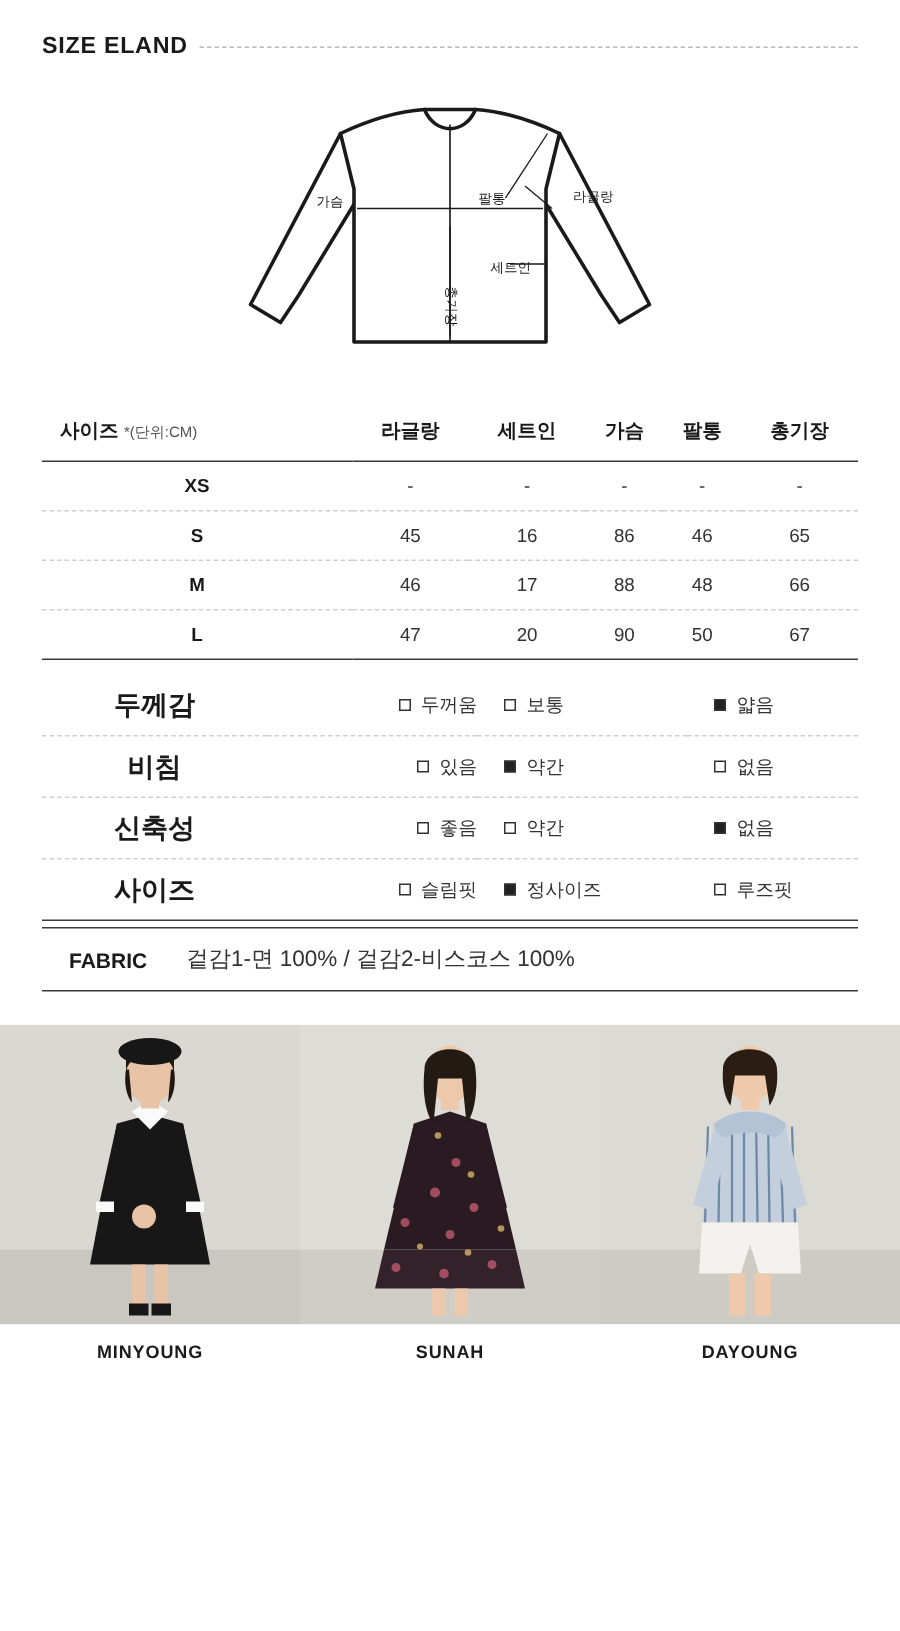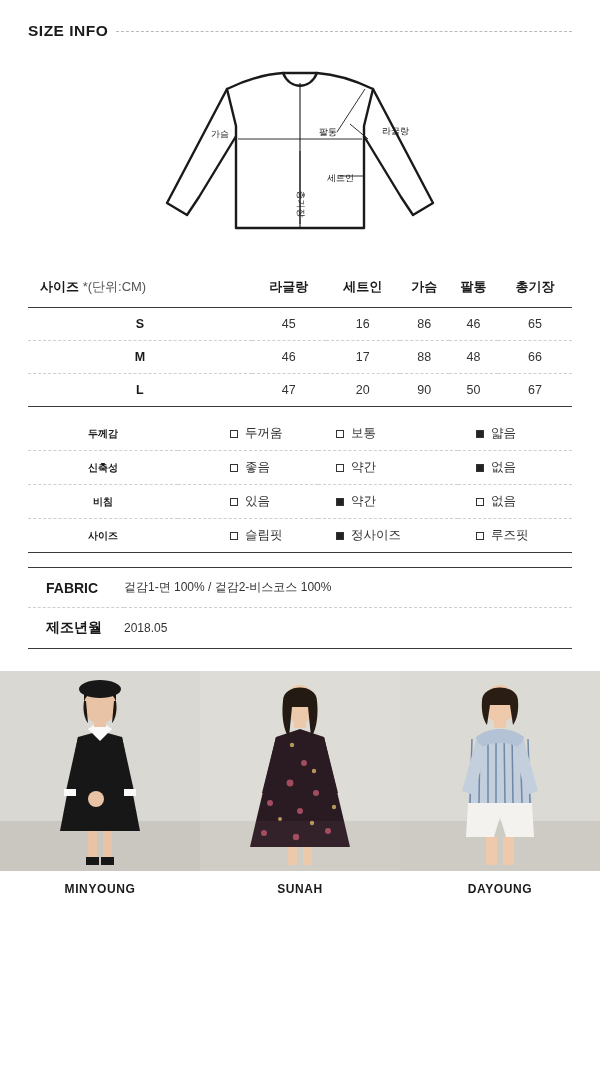--- a/index.html
+++ b/index.html
@@ -57,21 +57,21 @@
   .size-table thead th {
     font-size: 13px;
     font-weight: bold;
     padding: 11px 0 11px 0;
     border-bottom: 1px solid #3a3a3a;
     color: #1a1a1a;
     text-align: center;
   }
   .size-table thead th.lbl { text-align: left; padding-left: 12px; }
   .size-table thead th .unit {
-    font-size: 13px;
+    font-size: 10px;
     font-weight: normal;
     color: #555;
     letter-spacing: 0;
   }
   .size-table tbody td {
     padding: 9px 0;
     text-align: center;
     border-bottom: 1px dashed #cfcfcf;
     color: #333;
     font-size: 12.5px;
@@ -89,58 +89,58 @@
   .pinfo td {
     padding: 8px 0;
     border-bottom: 1px dashed #cfcfcf;
     vertical-align: middle;
   }
   .pinfo tr:last-child td { border-bottom: 1px solid #3a3a3a; }
   .pinfo td.label {
     width: 150px;
     text-align: center;
     font-weight: bold;
-    font-size: 10px;
+    font-size: 18px;
     color: #1a1a1a;
   }
   .opt { display: inline-flex; align-items: center; gap: 7px; }
   .box {
     display: inline-block;
     width: 8px; height: 8px;
     border: 1px solid #333;
     background: #fff;
   }
   .box.on { background: #222; }
   .opt-label { font-size: 12.5px; color: #333; }
-  .pinfo td.c1 { width: 140px; padding-left: 52px; }
+  .pinfo td.c1 { width: 140px; padding-left: 52px; text-align: right; }
   .pinfo td.c2 { width: 140px; padding-left: 18px; text-decoration: underline; }
   .pinfo td.c3 { padding-left: 18px; }
 
   
   .fabric {
     width: 100%;
     border-collapse: collapse;
-    margin-top: 14px;
+    margin-top: 4px;
     font-size: 13px;
   }
   .fabric tr { }
   .fabric td {
     padding: 11px 0;
     border-bottom: 1px dashed #cfcfcf;
   }
   .fabric tr:first-child td { border-top: 1px solid #3a3a3a; }
   .fabric tr:last-child td { border-bottom: 1px solid #3a3a3a; }
   .fabric td.k {
     width: 96px;
     font-weight: bold;
     font-size: 14px;
     color: #1a1a1a;
     padding-left: 18px;
   }
-  .fabric td.v { color: #333; font-size: 12px; }
+  .fabric td.v { color: #333; font-size: 15px; }
 
   
   .models {
     display: flex;
     margin-top: 22px;
   }
   .model { width: 200px; text-align: center; }
   .ph {
     width: 200px; height: 200px;
     position: relative;
@@ -154,21 +154,21 @@
     color: #1a1a1a;
   }
 </style>
 </head>
 <body>
 
 <div class="page">
 
   <div class="inner">
     <div class="sec-head">
-      <span class="title">SIZE INFO</span>
+      <span class="title">SIZE ELAND</span>
       <span class="dash"></span>
     </div>
   </div>
 
   <div class="illus-wrap">
     <svg width="300" height="195" viewBox="0 0 300 195">
       <g fill="#ffffff" stroke="#1a1a1a" stroke-width="2.4" stroke-linejoin="round" stroke-linecap="round">
 
         <path d="M77,33 L27,128 L17,147 L37,159 L49,141 L91,72 Z"></path>
 
@@ -214,20 +214,28 @@
           </th>
           <th>라글랑</th>
           <th>세트인</th>
           <th>가슴</th>
           <th>팔통</th>
           <th>총기장</th>
         </tr>
       </thead>
       <tbody>
         <tr>
+          <td class="rowlabel">XS</td>
+          <td>-</td>
+          <td>-</td>
+          <td>-</td>
+          <td>-</td>
+          <td>-</td>
+        </tr>
+        <tr>
           <td class="rowlabel">S</td>
           <td>45</td>
           <td>16</td>
           <td>86</td>
           <td>46</td>
           <td>65</td>
         </tr>
         <tr>
           <td class="rowlabel">M</td>
           <td>46</td>
@@ -265,20 +273,41 @@
               </span>
           </td>
           <td class="c3">
             <span class="opt">
                 <span class="box on"></span>
                 <span class="opt-label">얇음</span>
               </span>
           </td>
         </tr>
         <tr>
+          <td class="label">비침</td>
+          <td class="c1">
+            <span class="opt">
+                <span class="box"></span>
+                <span class="opt-label">있음</span>
+              </span>
+          </td>
+          <td class="c2">
+            <span class="opt">
+                <span class="box on"></span>
+                <span class="opt-label">약간</span>
+              </span>
+          </td>
+          <td class="c3">
+            <span class="opt">
+                <span class="box"></span>
+                <span class="opt-label">없음</span>
+              </span>
+          </td>
+        </tr>
+        <tr>
           <td class="label">신축성</td>
           <td class="c1">
             <span class="opt">
                 <span class="box"></span>
                 <span class="opt-label">좋음</span>
               </span>
           </td>
           <td class="c2">
             <span class="opt">
                 <span class="box"></span>
@@ -286,41 +315,20 @@
               </span>
           </td>
           <td class="c3">
             <span class="opt">
                 <span class="box on"></span>
                 <span class="opt-label">없음</span>
               </span>
           </td>
         </tr>
         <tr>
-          <td class="label">비침</td>
-          <td class="c1">
-            <span class="opt">
-                <span class="box"></span>
-                <span class="opt-label">있음</span>
-              </span>
-          </td>
-          <td class="c2">
-            <span class="opt">
-                <span class="box on"></span>
-                <span class="opt-label">약간</span>
-              </span>
-          </td>
-          <td class="c3">
-            <span class="opt">
-                <span class="box"></span>
-                <span class="opt-label">없음</span>
-              </span>
-          </td>
-        </tr>
-        <tr>
           <td class="label">사이즈</td>
           <td class="c1">
             <span class="opt">
                 <span class="box"></span>
                 <span class="opt-label">슬림핏</span>
               </span>
           </td>
           <td class="c2">
             <span class="opt">
                 <span class="box on"></span>
@@ -335,24 +343,20 @@
           </td>
         </tr>
       </tbody>
     </table>
 
     <table class="fabric">
       <tbody>
         <tr>
           <td class="k">FABRIC</td>
           <td class="v">겉감1-면 100% / 겉감2-비스코스 100%</td>
-        </tr>
-        <tr>
-          <td class="k">제조년월</td>
-          <td class="v">2018.05</td>
         </tr>
       </tbody>
     </table>
   </div>
 
   <div class="models">
 
     <div class="model">
       <div class="ph">
         <svg width="200" height="200" viewBox="0 0 200 200">

